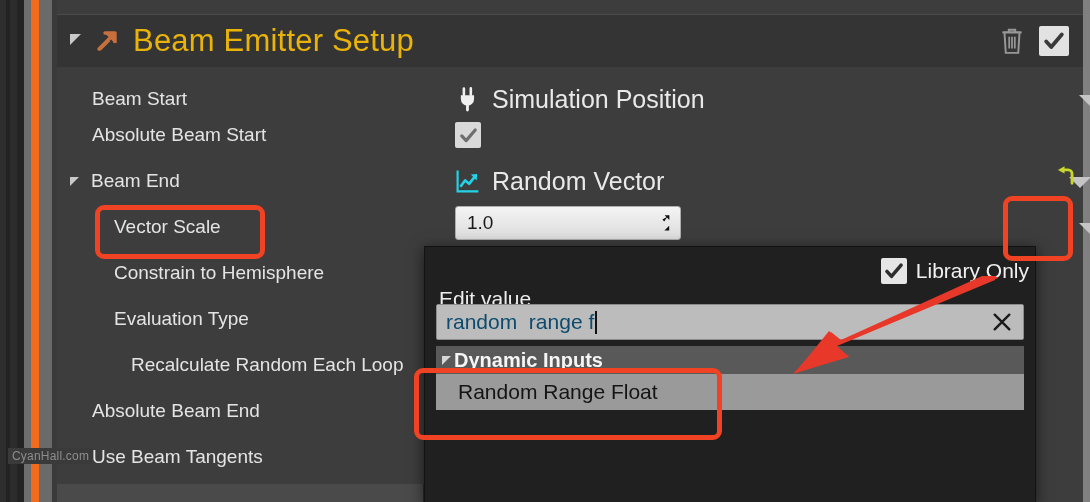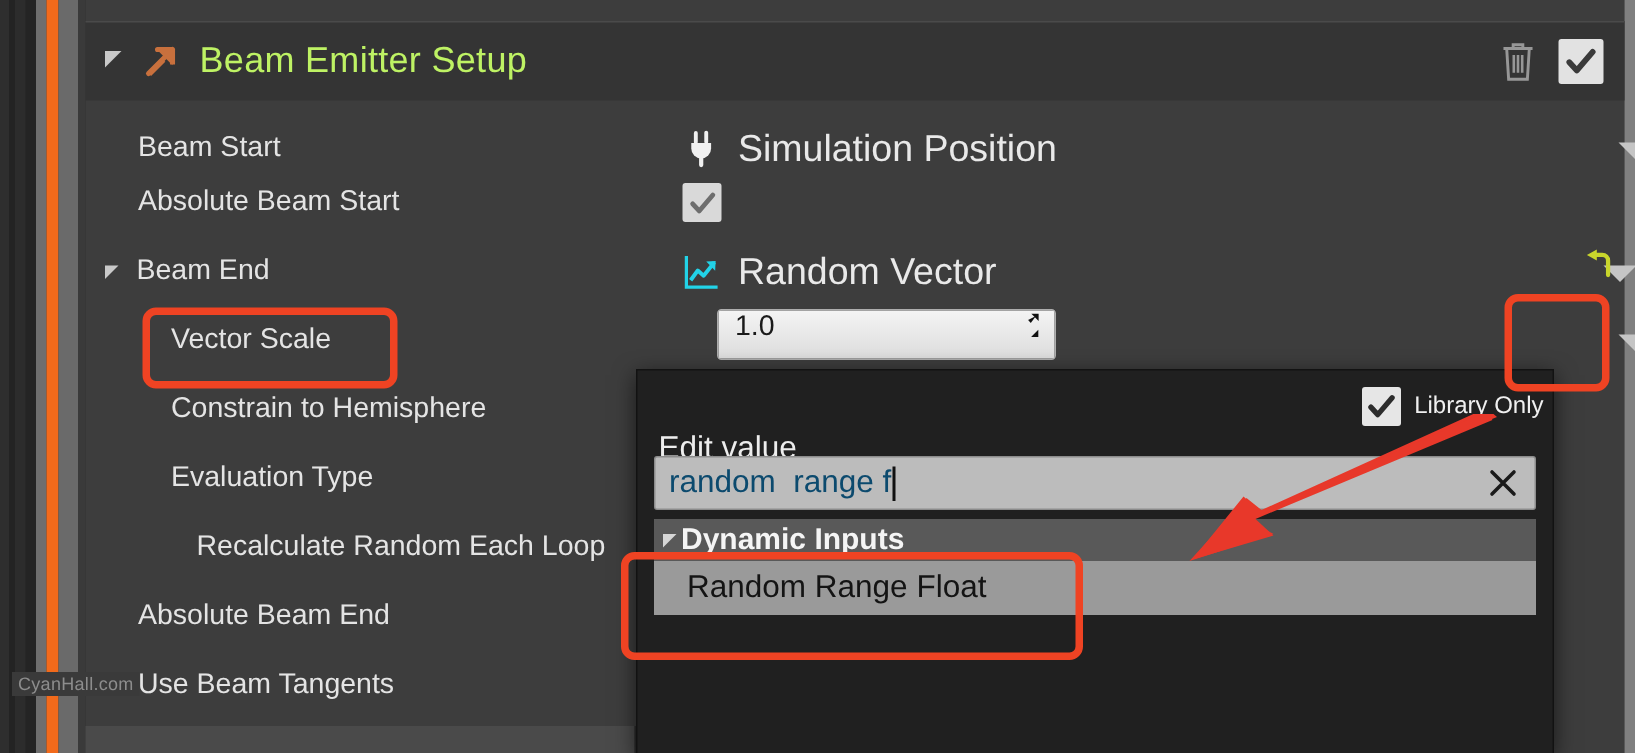--- a/index.html
+++ b/index.html
@@ -35,21 +35,21 @@
   }
   .cat-tri{
     width:0;height:0;margin-left:13px;
     border-left:11px solid #c9c9c9;
     border-bottom:11px solid transparent;
     border-top:0;
     transform:translateY(-2px);
   }
   .cat-icon{margin-left:14px;width:24px;height:24px;display:block;}
   .cat-title{
-    margin-left:14px;color:#bef264;font-size:24px;letter-spacing:.2px;
+    margin-left:14px;color:#eab308;font-size:31px;letter-spacing:.2px;
   }
   .hdr-actions{margin-left:auto;display:flex;align-items:center;gap:14px;padding-right:14px;}
   .trash{width:26px;height:28px;display:block;opacity:.62;}
   .hdr-check{
     width:30px;height:30px;background:#e2e2e2;border-radius:2px;
     display:flex;align-items:center;justify-content:center;
   }
   .hdr-check svg{width:22px;height:22px;}
 
   
@@ -67,41 +67,41 @@
     border-top:11px solid #c5c5c5;
   }
   .cbox{
     width:26px;height:26px;background:#d9d9d9;border-radius:2px;
     display:flex;align-items:center;justify-content:center;
   }
   .cbox svg{width:19px;height:19px;}
 
   
   .numfield{
-    position:absolute;left:478px;top:206px;width:224px;height:32px;
+    position:absolute;left:455px;top:206px;width:224px;height:32px;
     background:linear-gradient(#f4f4f4,#dcdcdc);
     border:1px solid #aeaeae;border-radius:3px;
-    display:flex;align-items:flex-start;
+    display:flex;align-items:center;
   }
   .numfield .nv{color:#1a1a1a;font-size:19px;margin-left:11px;}
   .numfield .grip{margin-left:auto;margin-right:9px;width:20px;height:20px;}
 
   
   .resetbtn{position:absolute;left:1055px;top:165px;width:22px;height:22px;}
 
   
   .popup{
     position:absolute;left:424px;top:246px;width:610px;height:256px;
     background:#202020;border:1px solid #121212;
     box-shadow:0 3px 14px rgba(0,0,0,.6);
   }
   .popup-head{position:relative;height:48px;}
   .popup-title{position:absolute;left:14px;top:12px;color:#ededed;font-size:21px;margin-top:28px;}
   .liblbl{position:absolute;right:6px;top:11px;display:flex;align-items:center;gap:9px;}
-  .liblbl .lbtxt{color:#f0f0f0;font-size:16px;text-align:center;}
+  .liblbl .lbtxt{color:#f0f0f0;font-size:21px;text-align:center;}
   .libbox{width:26px;height:26px;background:#e6e6e6;border-radius:2px;display:flex;align-items:center;justify-content:center;}
   .libbox svg{width:20px;height:20px;}
 
   .searchbar{
     position:absolute;left:11px;top:57px;width:586px;height:34px;
     background:#bcbcbc;border:1px solid #8c8c8c;border-radius:2px;
     display:flex;align-items:center;
   }
   .searchbar .stxt{color:#0c4a6e;font-size:21px;margin-left:9px;white-space:pre;}
   .caret{display:inline-block;width:2px;height:23px;background:#111;margin-left:1px;vertical-align:-4px;}

